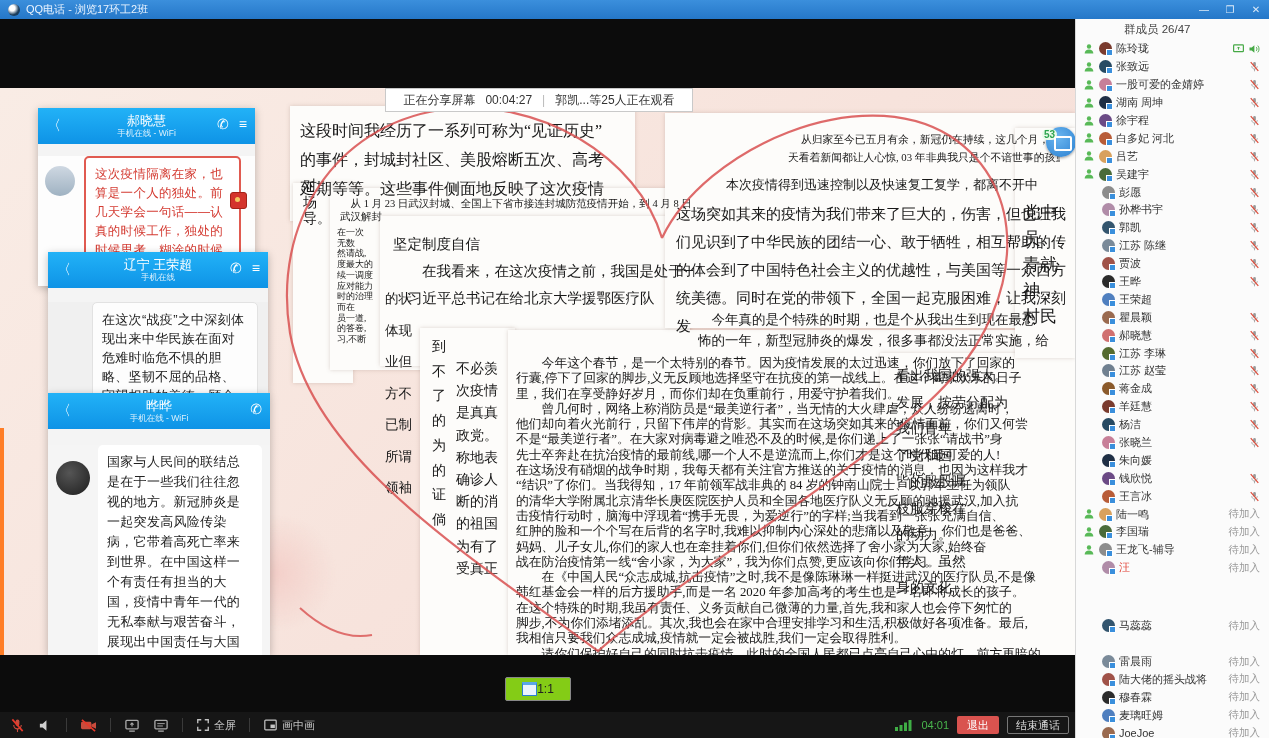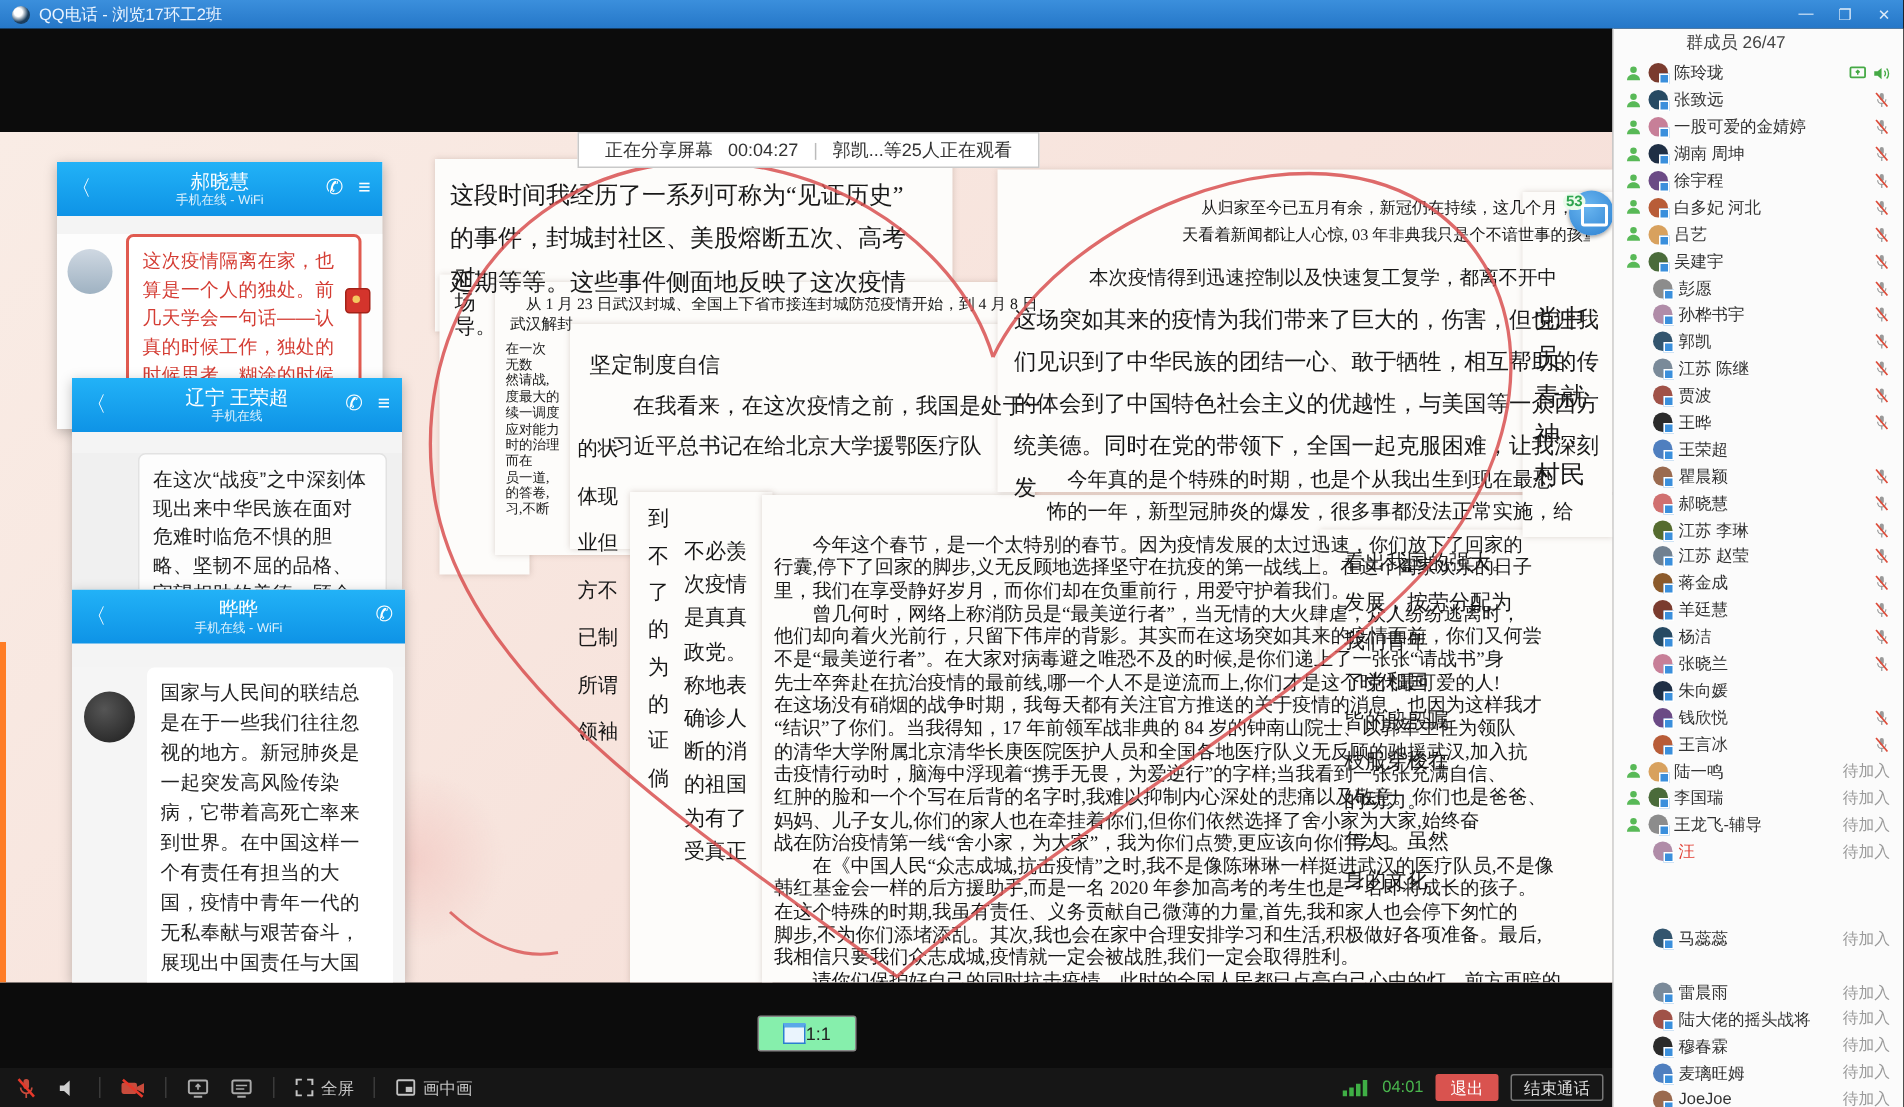--- a/index.html
+++ b/index.html
@@ -47,21 +47,21 @@
   .chat-back{position:absolute;left:9px;top:9px;font-size:14px;color:#fff;}
   .chat-actions{position:absolute;right:8px;top:8px;display:flex;gap:10px;color:#fff;font-size:14px;}
   .chat-body{position:relative;height:calc(100% - 36px);}
   .chat-avatar{position:absolute;border-radius:50%;}
   .bubble{position:relative;border-radius:5px;padding:7px 9px;font-size:12.5px;line-height:19px;
     letter-spacing:.3px;}
   .seal{position:absolute;right:-7px;top:-7px;width:15px;height:15px;border-radius:3px;
     background:#d4342c;border:1px solid #a32218;}
   .seal:after{content:"";position:absolute;left:4px;top:4px;width:5px;height:5px;border-radius:50%;background:#f4c860;}
   
-  .zoom-btn{position:absolute;left:505px;top:658px;width:64px;height:22px;background:#86efac;
+  .zoom-btn{position:absolute;left:505px;top:658px;width:64px;height:22px;background:#84cc16;
     border:1px solid #888;border-radius:2px;display:flex;align-items:center;justify-content:center;
     gap:0;font-size:12px;color:#222;z-index:20;}
   .zoom-btn .win-ic{width:13px;height:10px;border:1px solid #2a7fd0;border-top:3px solid #5aa7e8;background:#eaf4fd;}
   
   .toolbar{position:absolute;left:0;top:693px;width:1075px;height:26px;background:#161616;
     display:flex;align-items:center;z-index:60;}
   .tb-left{display:flex;align-items:center;gap:13px;padding-left:10px;}
   .tb-btn{display:flex;align-items:center;gap:4px;background:none;border:none;padding:0;color:#c4c4c4;font-size:11px;cursor:default;}
   .tb-sep{width:1px;height:14px;background:#3a3a3a;}
   .tb-right{margin-left:auto;display:flex;align-items:center;gap:8px;padding-right:6px;}

